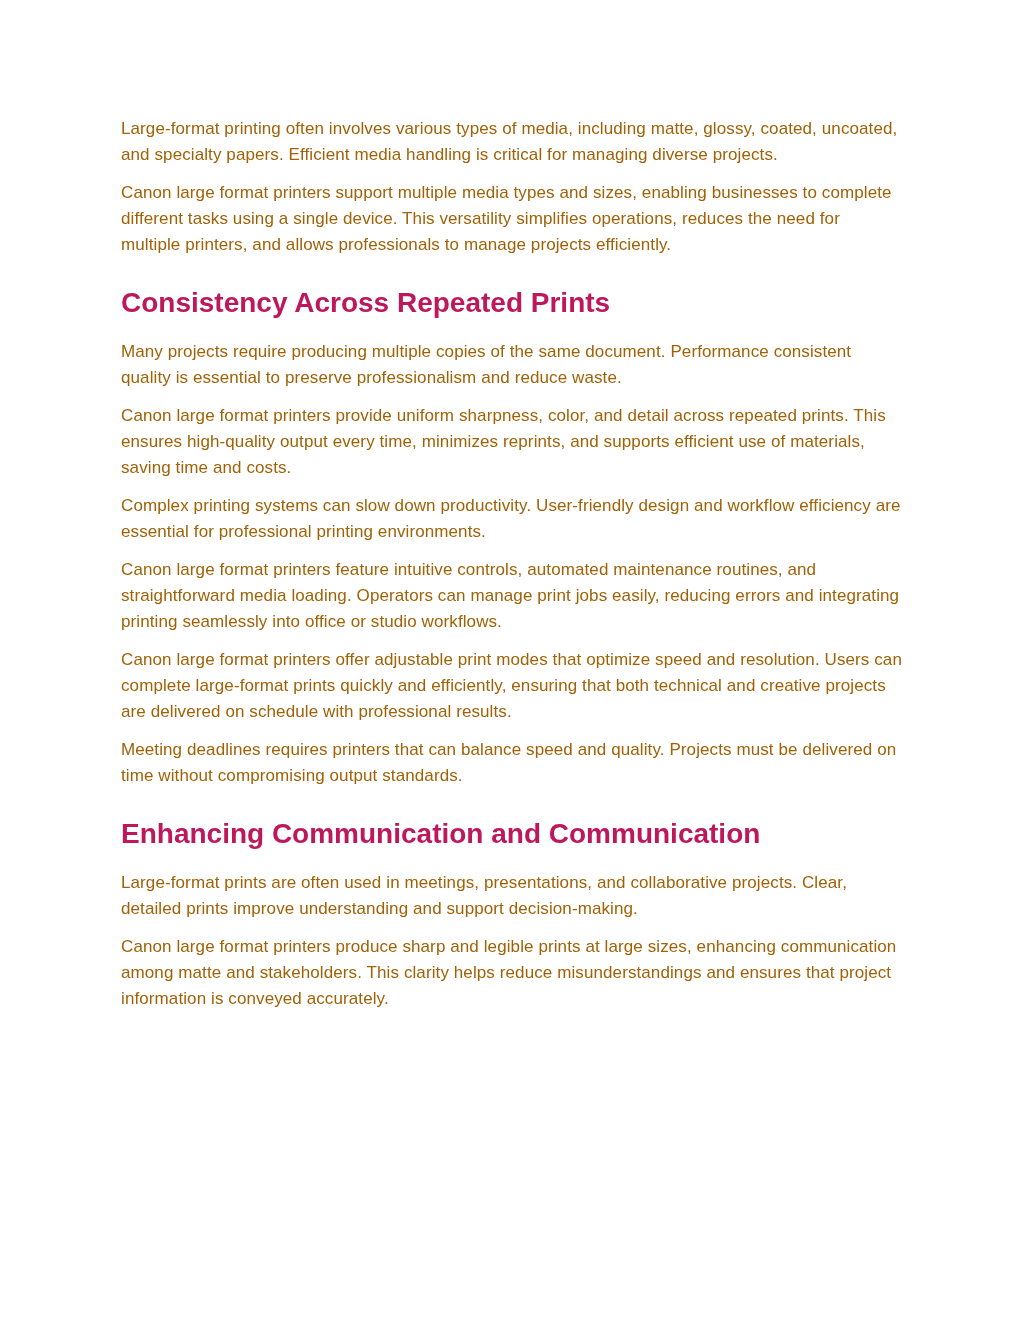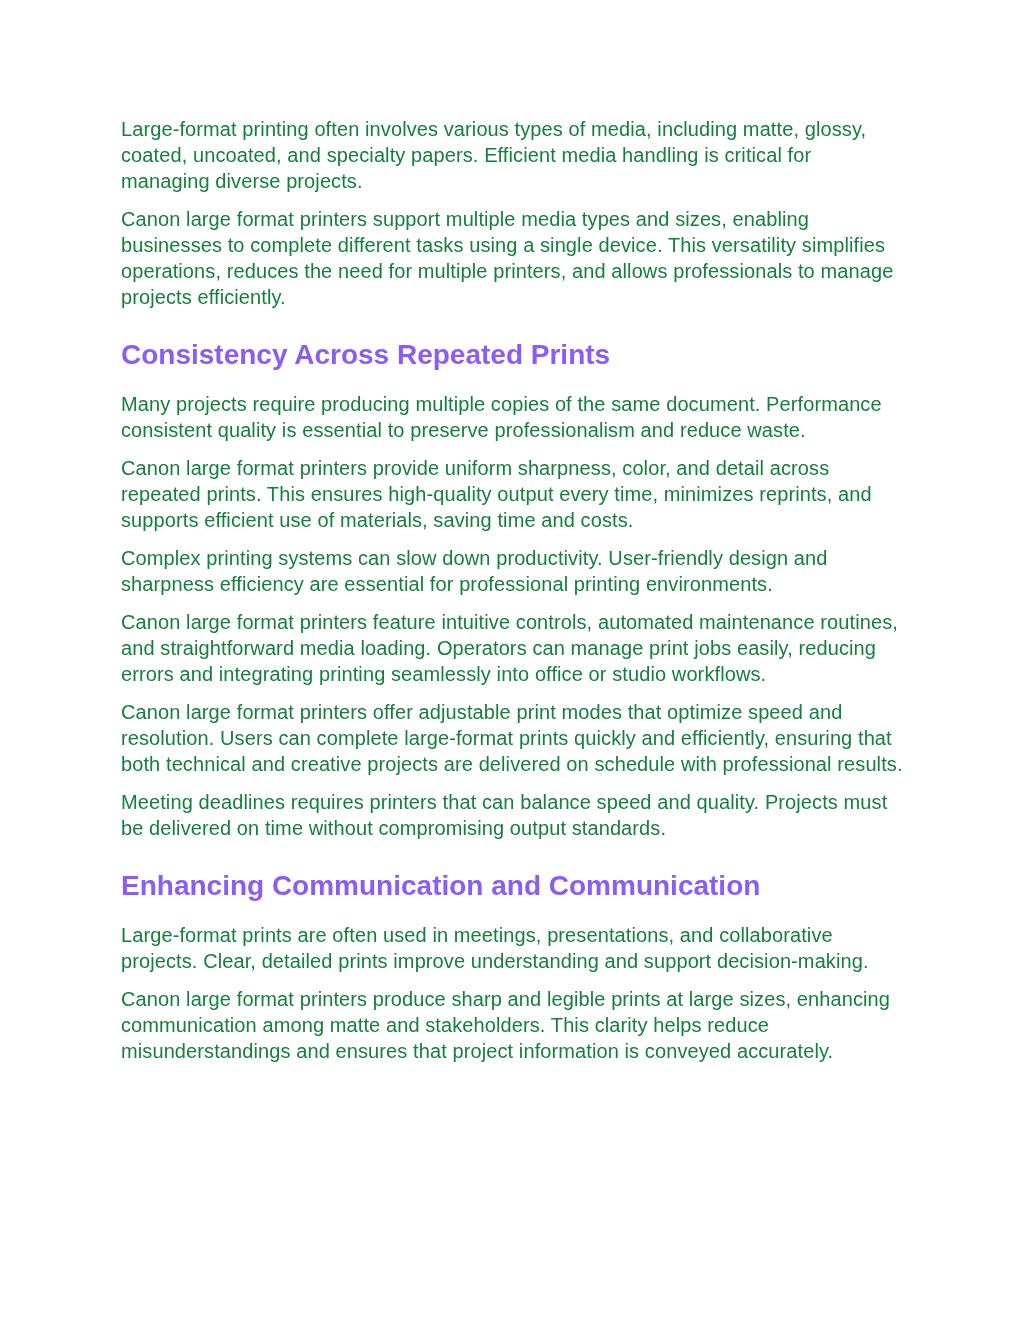--- a/index.html
+++ b/index.html
@@ -11,53 +11,53 @@
     color: #000000;
     overflow: hidden;
   }
   .page {
     width: 1024px;
     height: 1325px;
     background: #ffffff;
     padding: 116px 121px 0 121px;
   }
   .doc-body p {
-    font-size: 20px;
+    font-size: 17px;
     line-height: 26px;
     margin: 0 0 12px 0;
-    color: #15803d;
+    color: #a16207;
     letter-spacing: 0.1px;
   }
   .doc-body h2 {
     font-size: 28px;
     line-height: 33px;
     font-weight: 700;
     margin: 28px 0 20px 0;
-    color: #8b5cf6;
+    color: #be185d;
   }
   section:first-child p:first-child { margin-top: 0; }
 </style>
 </head>
 <body>
 
 <div class="page doc-body">
 
   <section>
     <p>Large-format printing often involves various types of media, including matte, glossy, coated, uncoated, and specialty papers. Efficient media handling is critical for managing diverse projects.</p>
     <p>Canon large format printers support multiple media types and sizes, enabling businesses to complete different tasks using a single device. This versatility simplifies operations, reduces the need for multiple printers, and allows professionals to manage projects efficiently.</p>
   </section>
 
   <section>
     <h2>Consistency Across Repeated Prints</h2>
     <p>Many projects require producing multiple copies of the same document. Performance consistent quality is essential to preserve professionalism and reduce waste.</p>
     <p>Canon large format printers provide uniform sharpness, color, and detail across repeated prints. This ensures high-quality output every time, minimizes reprints, and supports efficient use of materials, saving time and costs.</p>
   </section>
 
   <section>
-    <p>Complex printing systems can slow down productivity. User-friendly design and sharpness efficiency are essential for professional printing environments.</p>
+    <p>Complex printing systems can slow down productivity. User-friendly design and workflow efficiency are essential for professional printing environments.</p>
     <p>Canon large format printers feature intuitive controls, automated maintenance routines, and straightforward media loading. Operators can manage print jobs easily, reducing errors and integrating printing seamlessly into office or studio workflows.</p>
   </section>
 
   <section>
     <p>Canon large format printers offer adjustable print modes that optimize speed and resolution. Users can complete large-format prints quickly and efficiently, ensuring that both technical and creative projects are delivered on schedule with professional results.</p>
     <p>Meeting deadlines requires printers that can balance speed and quality. Projects must be delivered on time without compromising output standards.</p>
   </section>
 
   <section>
     <h2>Enhancing Communication and Communication</h2>

